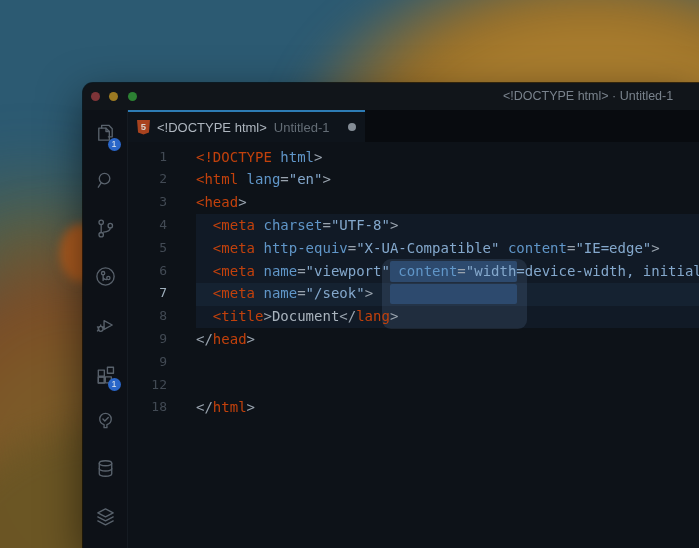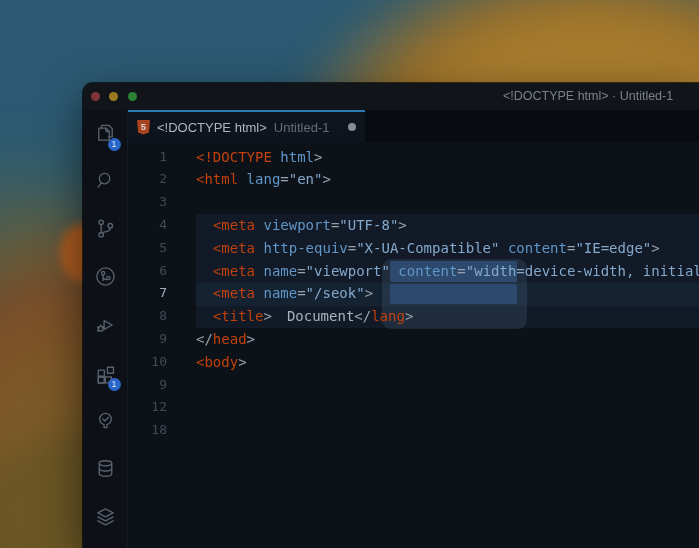--- a/index.html
+++ b/index.html
@@ -69,21 +69,21 @@
 
   .code-lines { position:relative; padding-top:3.6px; font-family:"DejaVu Sans Mono", monospace; }
   .code-row { display:flex; height:22.8px; line-height:22.8px; }
   .gutter { width:39px; flex:0 0 39px; text-align:right; font-size:13px; color:#424a54; }
   .gutter.cur { color:#9fb0bd; }
   .code-text { padding-left:29px; font-size:14px; white-space:pre; }
   .tk-d { color:#99a3ae; }  
   .tk-g { color:#c2410c; }  
   .tk-b { color:#6096c8; }  
   .tk-s { color:#84a8cc; }  
-  .tk-w { color:#a9b3bd;margin-left:15px; }  
+  .tk-w { color:#a9b3bd; }  
   .tk-i { color:#99a3ae; }  
 </style>
 </head>
 <body>
 
 <div class="wallpaper">
   <div class="blob blob-orange-top"></div>
   <div class="blob blob-left-transition"></div>
   <div class="blob blob-left-olive"></div>
   <div class="blob blob-bottom-dark"></div>
@@ -210,24 +210,25 @@
             <div class="code-row">
               <span class="gutter">1</span>
               <span class="code-text"><span class="tk-g">&lt;!DOCTYPE</span><span class="tk-i"> </span><span class="tk-b">html</span><span class="tk-d">&gt;</span></span>
             </div>
             <div class="code-row">
               <span class="gutter">2</span>
               <span class="code-text"><span class="tk-g">&lt;html</span><span class="tk-i"> </span><span class="tk-b">lang</span><span class="tk-d">=</span><span class="tk-s">"en"</span><span class="tk-d">&gt;</span></span>
             </div>
             <div class="code-row">
               <span class="gutter">3</span>
+              <span class="code-text"><span class="tk-g">&lt;head</span><span class="tk-d">&gt;</span></span>
             </div>
             <div class="code-row">
               <span class="gutter">4</span>
-              <span class="code-text"><span class="tk-i">  </span><span class="tk-g">&lt;meta</span><span class="tk-i"> </span><span class="tk-b">viewport</span><span class="tk-d">=</span><span class="tk-s">"UTF-8"</span><span class="tk-d">&gt;</span></span>
+              <span class="code-text"><span class="tk-i">  </span><span class="tk-g">&lt;meta</span><span class="tk-i"> </span><span class="tk-b">charset</span><span class="tk-d">=</span><span class="tk-s">"UTF-8"</span><span class="tk-d">&gt;</span></span>
             </div>
             <div class="code-row">
               <span class="gutter">5</span>
               <span class="code-text"><span class="tk-i">  </span><span class="tk-g">&lt;meta</span><span class="tk-i"> </span><span class="tk-b">http-equiv</span><span class="tk-d">=</span><span class="tk-s">"X-UA-Compatible"</span><span class="tk-i"> </span><span class="tk-b">content</span><span class="tk-d">=</span><span class="tk-s">"IE=edge"</span><span class="tk-d">&gt;</span></span>
             </div>
             <div class="code-row">
               <span class="gutter">6</span>
               <span class="code-text"><span class="tk-i">  </span><span class="tk-g">&lt;meta</span><span class="tk-i"> </span><span class="tk-b">name</span><span class="tk-d">=</span><span class="tk-s">"viewport"</span><span class="tk-i"> </span><span class="tk-b">content</span><span class="tk-d">=</span><span class="tk-s">"width=device-width, initial-scale=1.0"</span></span>
             </div>
             <div class="code-row">
@@ -236,31 +237,28 @@
             </div>
             <div class="code-row">
               <span class="gutter">8</span>
               <span class="code-text"><span class="tk-i">  </span><span class="tk-g">&lt;title</span><span class="tk-d">&gt;</span><span class="tk-w">Document</span><span class="tk-d">&lt;/</span><span class="tk-g">lang</span><span class="tk-d">&gt;</span></span>
             </div>
             <div class="code-row">
               <span class="gutter">9</span>
               <span class="code-text"><span class="tk-d">&lt;/</span><span class="tk-g">head</span><span class="tk-d">&gt;</span></span>
             </div>
             <div class="code-row">
-              <span class="gutter">10</span>
-              <span class="code-text"><span class="tk-g">&lt;body</span><span class="tk-d">&gt;</span></span>
-            </div>
-            <div class="code-row">
               <span class="gutter">9</span>
               <span class="code-text"></span>
             </div>
             <div class="code-row">
               <span class="gutter">12</span>
             </div>
             <div class="code-row">
               <span class="gutter">18</span>
+              <span class="code-text"><span class="tk-d">&lt;/</span><span class="tk-g">html</span><span class="tk-d">&gt;</span></span>
             </div>
           </div>
       </div>
     </div>
 
   </div>
 </div>
 
 </body></html>

